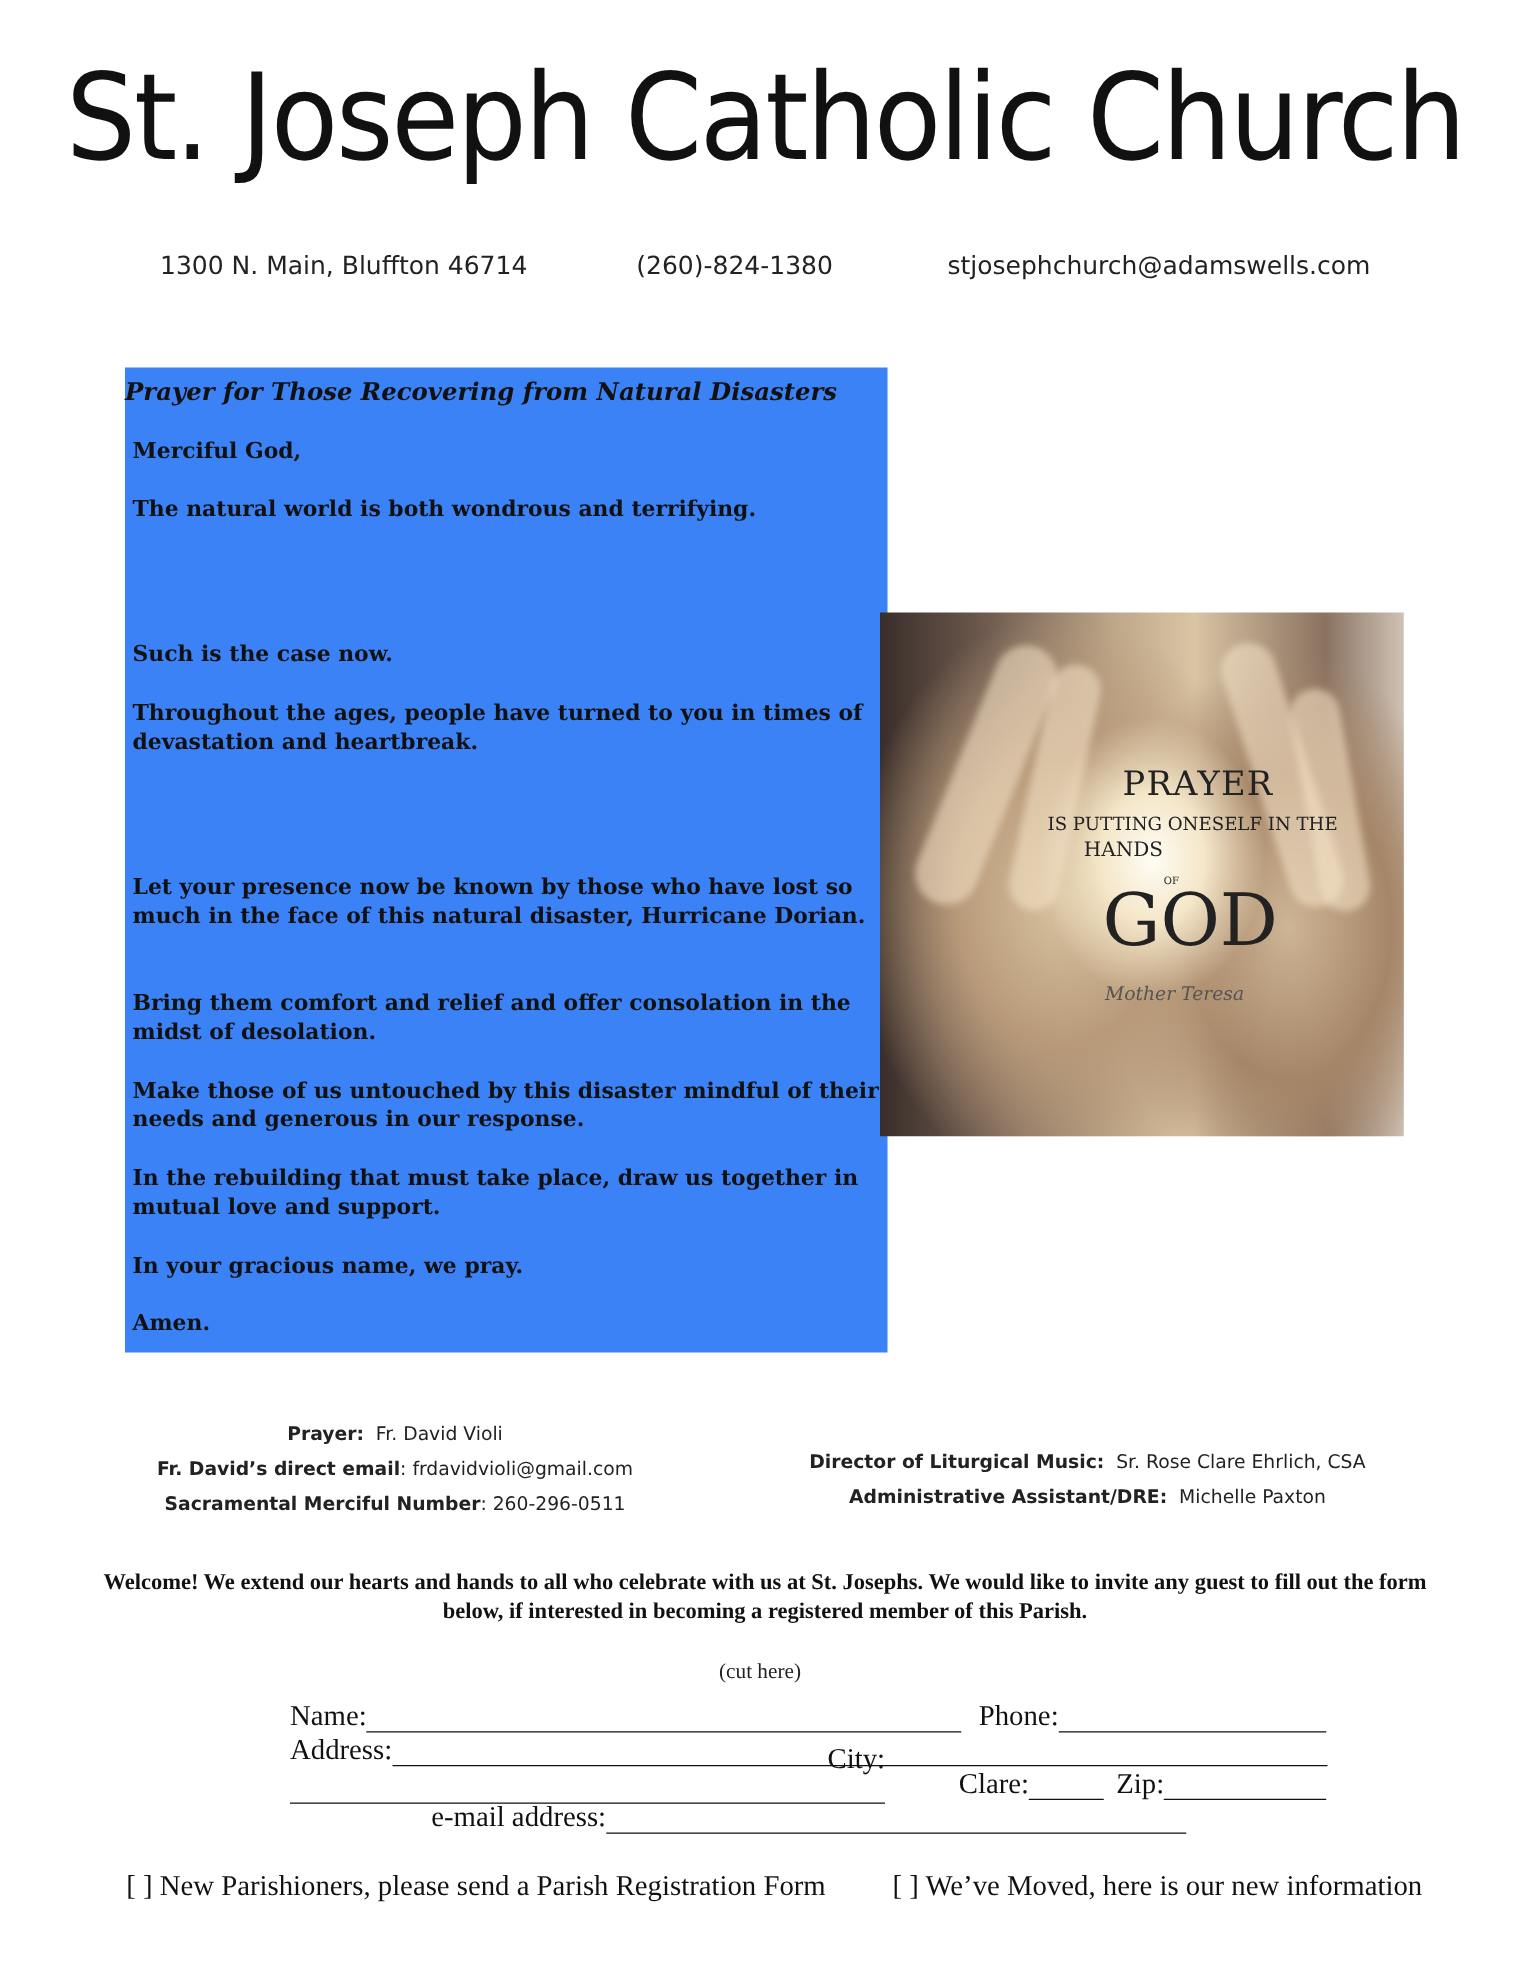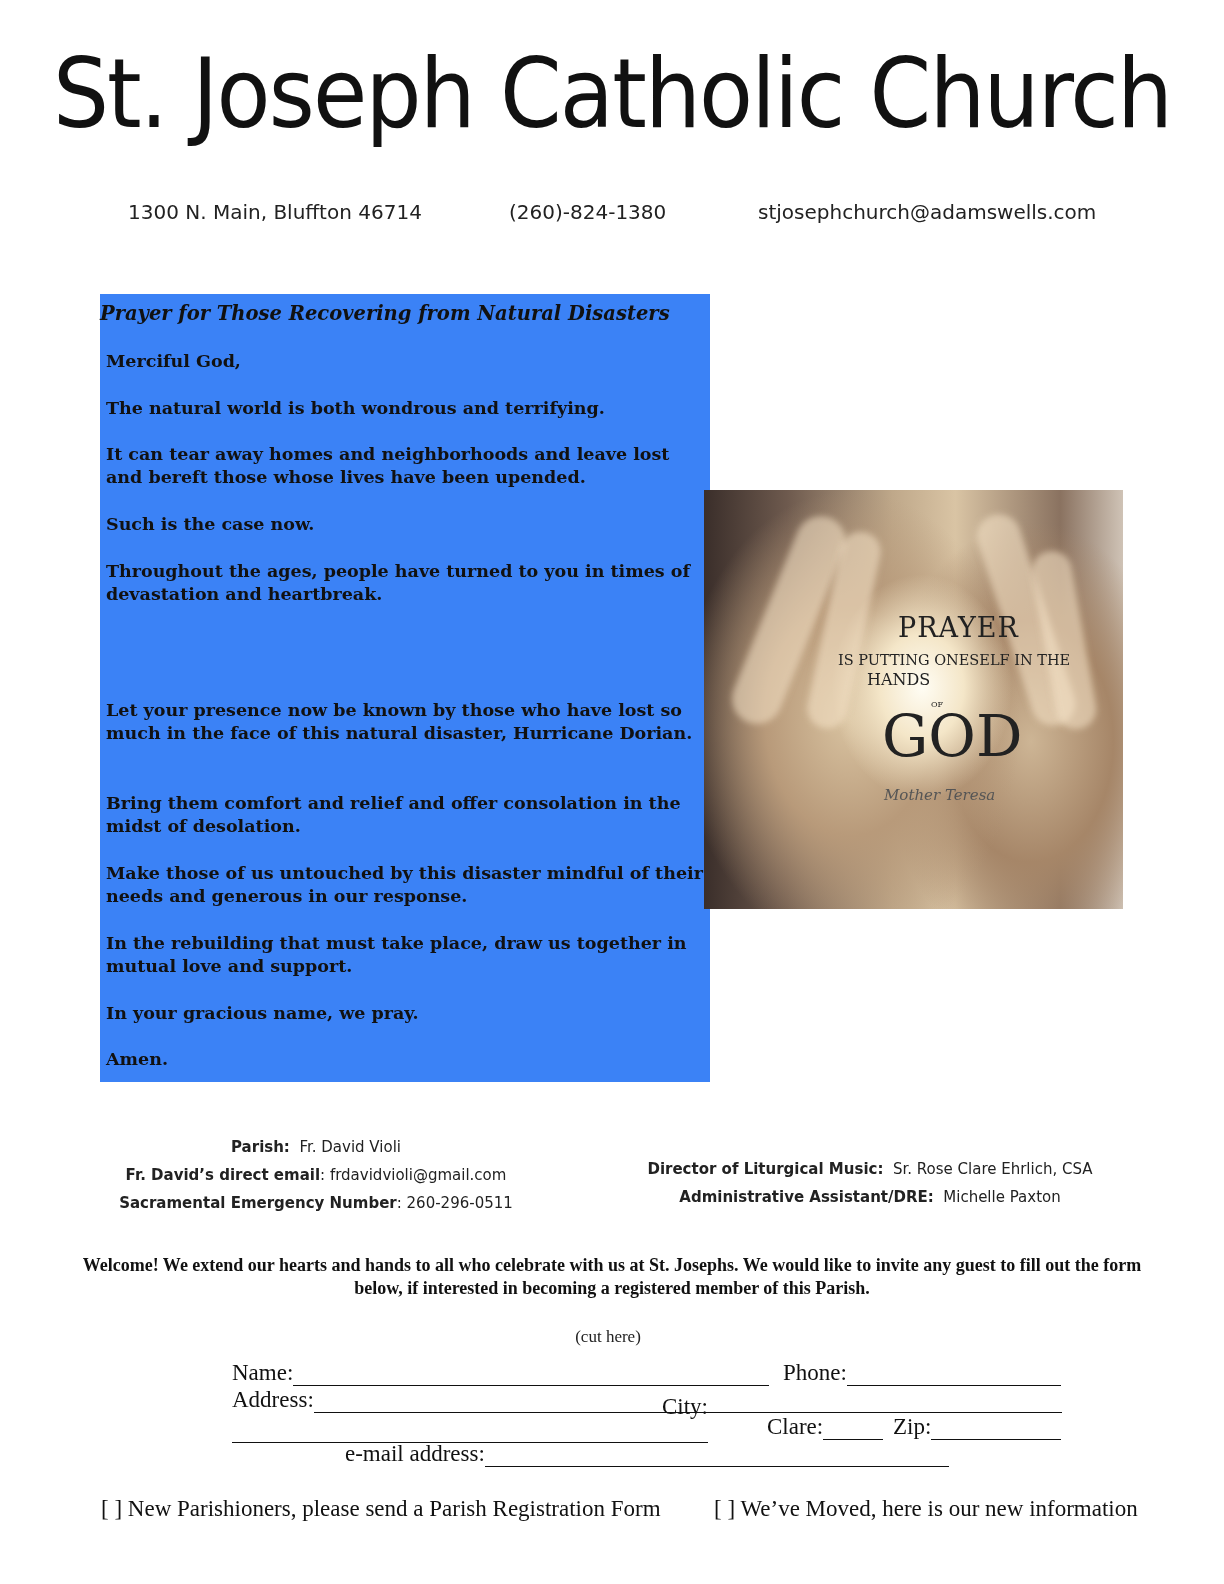--- a/index.html
+++ b/index.html
@@ -58,21 +58,20 @@
 
 <div class="abs title">St. Joseph Catholic Church</div>
 <div class="abs contact" style="left:128px;">1300 N. Main, Bluffton 46714</div>
 <div class="abs contact" style="left:509px;">(260)-824-1380</div>
 <div class="abs contact" style="left:758px;">stjosephchurch@adamswells.com</div>
 
 <div class="abs prayer-box">
   <div class="prayer-title">Prayer for Those Recovering from Natural Disasters</div>
   <div class="prayer-line" style="top:56px;">Merciful God,</div>
   <div class="prayer-line" style="top:103px;">The natural world is both wondrous and terrifying.</div>
-  <div class="prayer-line" style="top:149px;">It can tear away homes and neighborhoods and leave lost and bereft those whose lives have been upended.</div>
   <div class="prayer-line" style="top:219px;">Such is the case now.</div>
   <div class="prayer-line" style="top:266px;">Throughout the ages, people have turned to you in times of devastation and heartbreak.</div>
   <div class="prayer-line" style="top:405px;">Let your presence now be known by those who have lost so much in the face of this natural disaster, Hurricane Dorian.</div>
   <div class="prayer-line" style="top:498px;">Bring them comfort and relief and offer consolation in the midst of desolation.</div>
   <div class="prayer-line" style="top:568px;">Make those of us untouched by this disaster mindful of their needs and generous in our response.</div>
   <div class="prayer-line" style="top:638px;">In the rebuilding that must take place, draw us together in mutual love and support.</div>
   <div class="prayer-line" style="top:708px;">In your gracious name, we pray.</div>
   <div class="prayer-line" style="top:754px;">Amen.</div>
 </div>
 
@@ -83,28 +82,28 @@
   <div class="hand" style="left:340px; top:60px; width:40px; height:180px; transform:rotate(-10deg);"></div>
   <div class="img-text" style="left:194px; top:122px; font-size:27px; letter-spacing:1px;">PRAYER</div>
   <div class="img-text" style="left:134px; top:162px; font-size:14.5px;">IS PUTTING ONESELF IN THE</div>
   <div class="img-text" style="left:163px; top:180px; font-size:16px;">HANDS</div>
   <div class="img-text" style="left:227px; top:210px; font-size:8px;">OF</div>
   <div class="img-text" style="left:178px; top:212px; font-size:58px;">GOD</div>
   <div class="img-text" style="left:180px; top:296px; font-size:15px; font-style:italic; color:#555;">Mother Teresa</div>
 </div>
 
 <div class="abs staff" style="left:100px; top:1138px; width:432px;">
-  <span class="lbl">Parish:</span>&nbsp;
+  <span class="lbl">Prayer:</span>&nbsp;
   <span>Fr. David Violi</span>
 </div>
 <div class="abs staff" style="left:100px; top:1166px; width:432px;">
   <span class="lbl">Fr. David’s direct email</span><span>: frdavidvioli@gmail.com</span>
 </div>
 <div class="abs staff" style="left:100px; top:1194px; width:432px;">
-  <span class="lbl">Sacramental Emergency Number</span><span>: 260-296-0511</span>
+  <span class="lbl">Sacramental Merciful Number</span><span>: 260-296-0511</span>
 </div>
 <div class="abs staff" style="left:630px; top:1160px; width:480px;">
   <span class="lbl">Director of Liturgical Music:</span>&nbsp;
   <span>Sr. Rose Clare Ehrlich, CSA</span>
 </div>
 <div class="abs staff" style="left:630px; top:1188px; width:480px;">
   <span class="lbl">Administrative Assistant/DRE:</span>&nbsp;
   <span>Michelle Paxton</span>
 </div>
 

